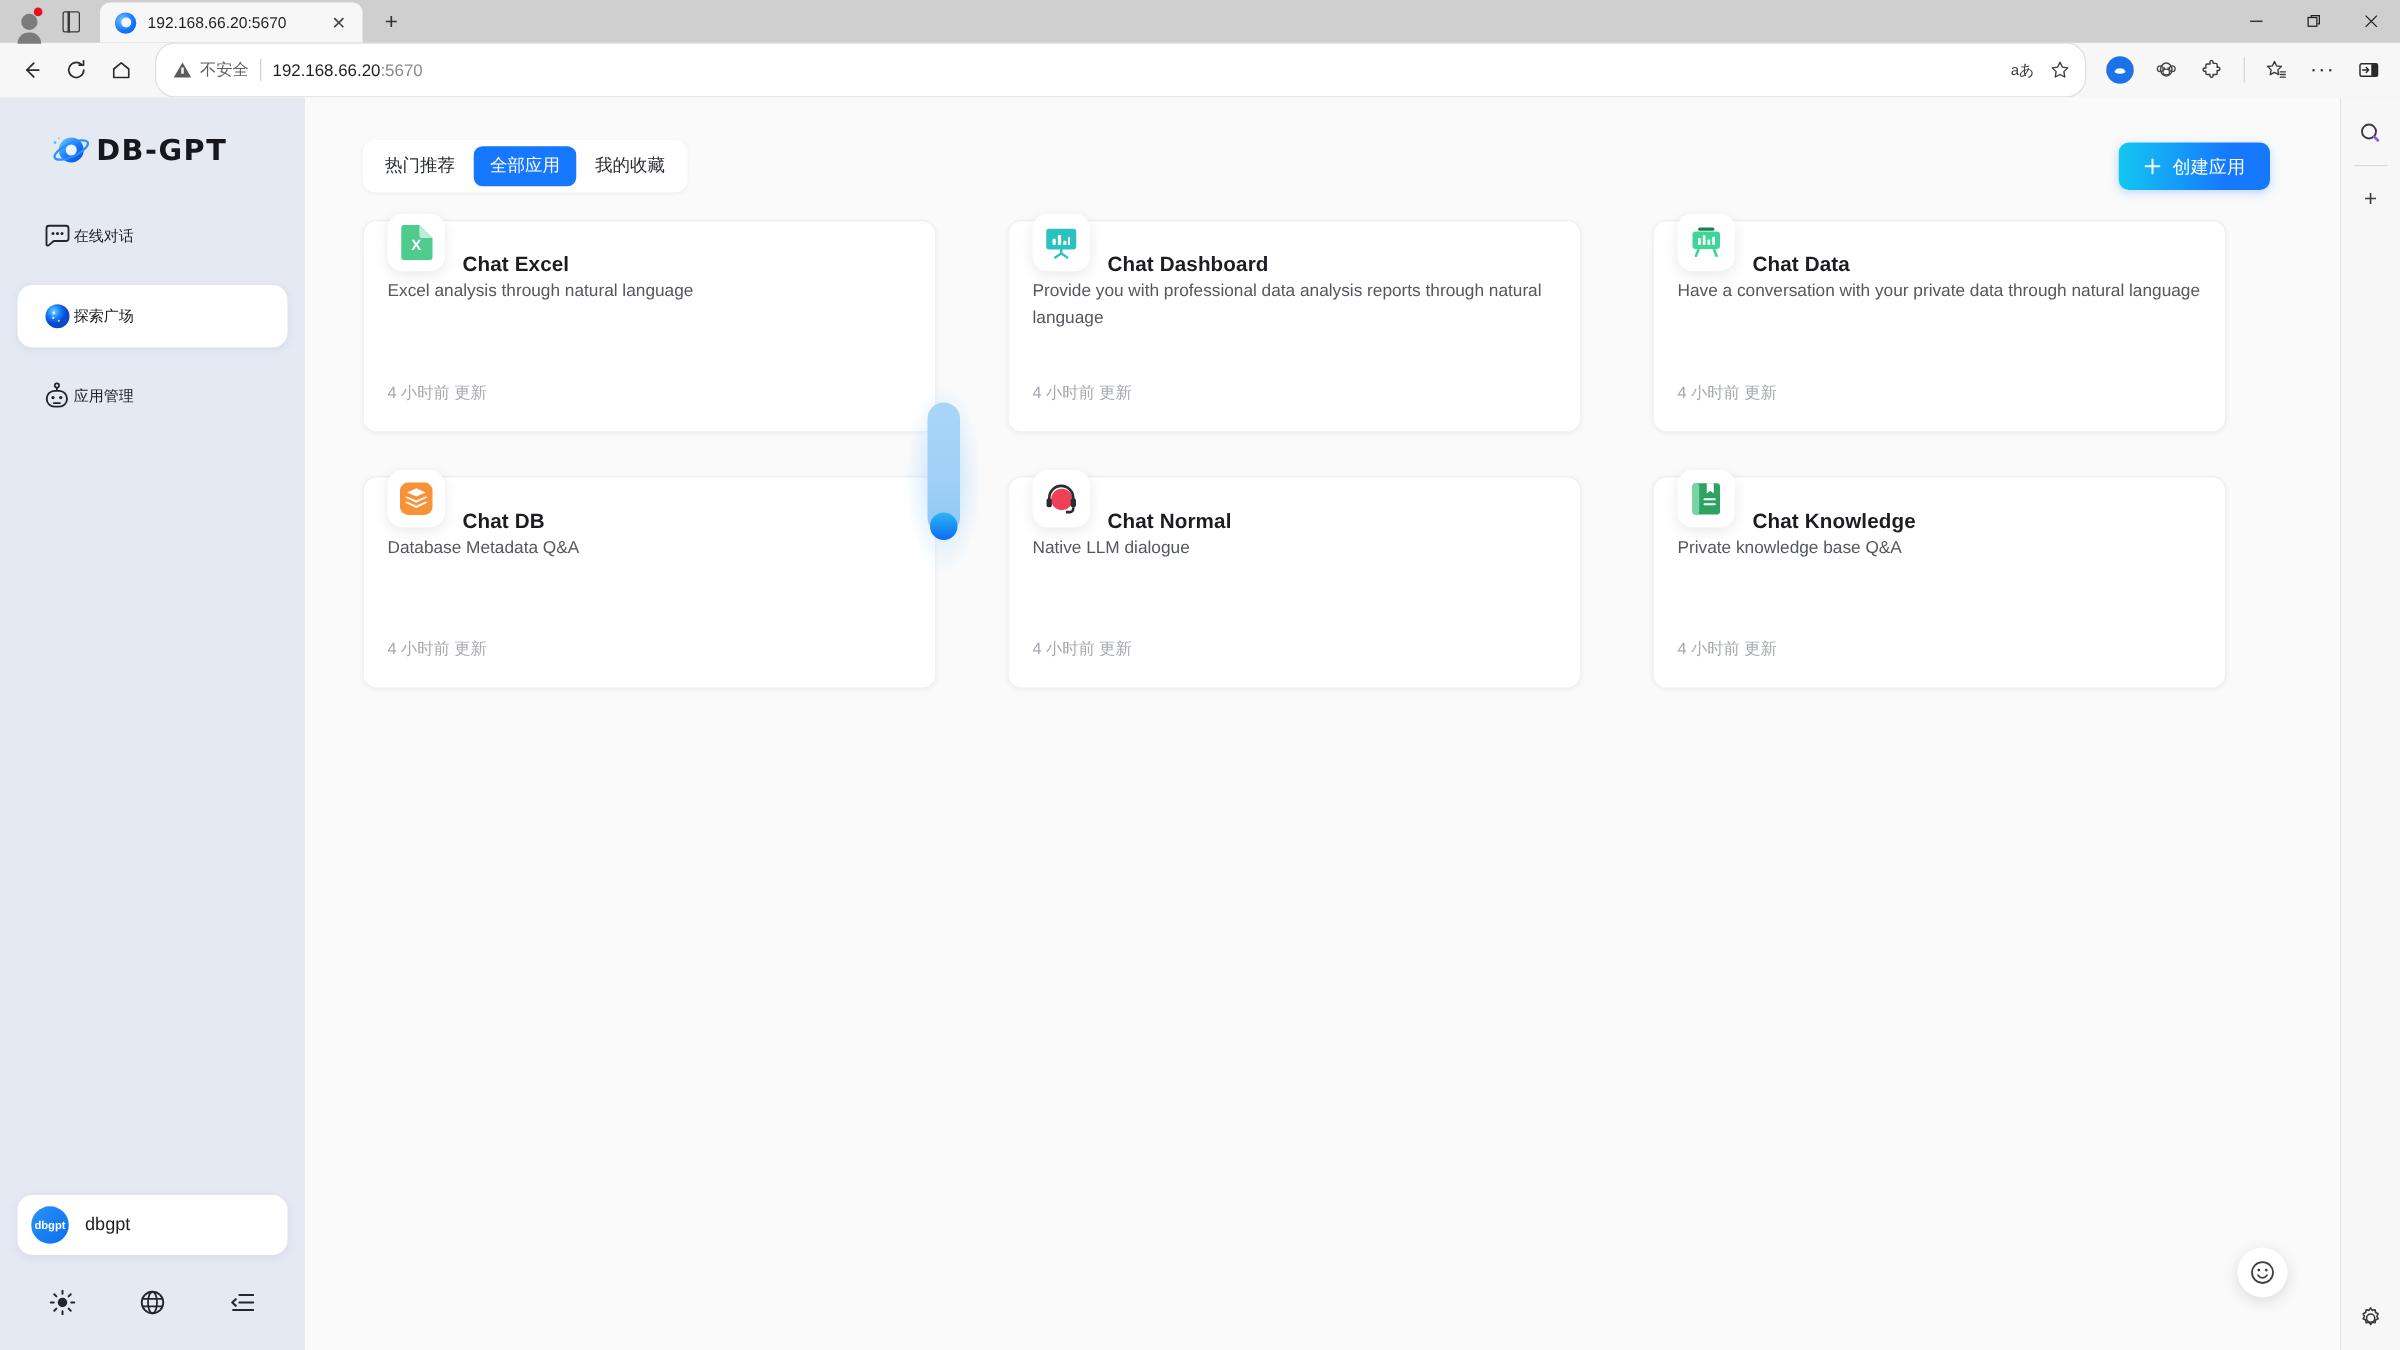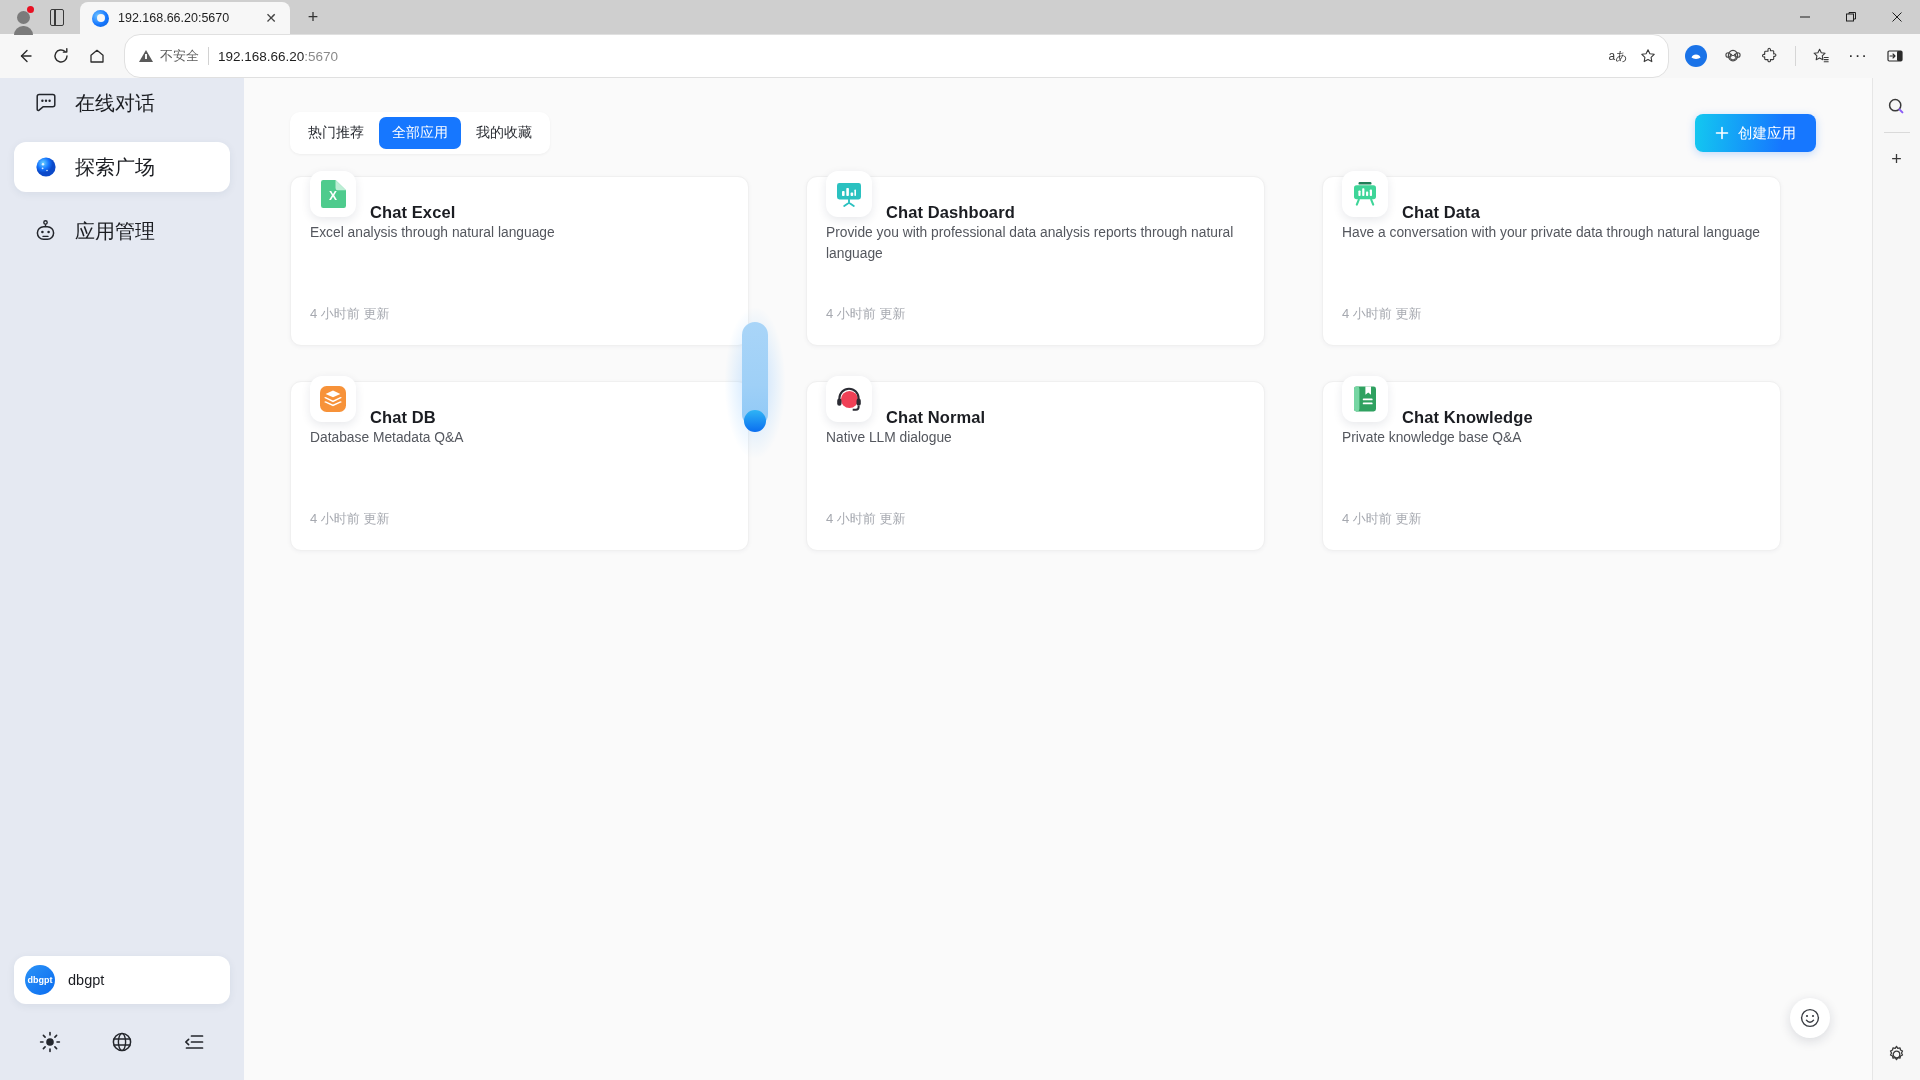--- a/index.html
+++ b/index.html
@@ -60,22 +60,22 @@
   
   .app-sidebar {
     width: 244px; background: #e5e9f2; display: flex; flex-direction: column;
     padding: 0 14px; flex: 0 0 244px; position: relative;
   }
   .logo-wrap { height: 86px; display: flex; align-items: center; padding-left: 26px; gap: 5px; }
   .logo-planet { width: 32px; height: 32px; position: relative; flex: 0 0 auto; }
   .logo-text { font-size: 23px; font-weight: 700; letter-spacing: 1.2px; color: #16181d; font-family: "DejaVu Sans", sans-serif; }
 
   .nav-item {
-    height: 50px; border-radius: 12px; display: flex; align-items: center; gap: 16px;
-    padding-left: 18px; margin-bottom: 14px; color: #1b1d22; font-size: 20px;
+    height: 50px; border-radius: 12px; display: flex; align-items: center; gap: 0;
+    padding-left: 18px; margin-bottom: 14px; color: #1b1d22; font-size: 12px;
   }
   .nav-item.active { background: #ffffff; box-shadow: 0 2px 8px rgba(30,50,90,.07); }
   .nav-ico { width: 27px; height: 27px; display: flex; align-items: center; justify-content: center; flex: 0 0 auto; }
 
   .sidebar-spacer { flex: 1; }
   .user-card {
     height: 48px; background: #ffffff; border-radius: 12px; display: flex; align-items: center;
     gap: 13px; padding-left: 11px; margin-bottom: 22px; box-shadow: 0 2px 8px rgba(30,50,90,.07);
   }
   .user-avatar { width: 30px; height: 30px; border-radius: 50%;
@@ -257,20 +257,39 @@
             <rect x="11" y="4" width="5" height="10" rx="1.2" fill="#2b2b2b"></rect>
             <path d="M4 9h5M7 7l2 2-2 2" stroke="#2b2b2b" stroke-width="1.1" fill="none" stroke-linecap="round" stroke-linejoin="round"></path>
           </svg>
       </div>
     </div>
   </div>
 
   <div class="viewport">
 
     <div class="app-sidebar">
+      <div class="logo-wrap">
+        <span class="logo-planet">
+          <svg width="32" height="32" viewBox="0 0 32 32">
+            <defs>
+                <linearGradient id="plg" x1="0" y1="0" x2="1" y2="1">
+              <stop offset="0%" stop-color="#6ad2ff"></stop>
+                  <stop offset="55%" stop-color="#1677ff"></stop>
+                  <stop offset="100%" stop-color="#0b49c9"></stop>
+            </linearGradient>
+              </defs>
+            <circle cx="17" cy="15" r="10" fill="url(#plg)"></circle>
+            <circle cx="17" cy="15" r="4.4" fill="#f0f3f9"></circle>
+            <ellipse cx="17" cy="15" rx="14.5" ry="5.3" fill="none" stroke="#2f8dff" stroke-width="1.8" transform="rotate(-25 17 15)"></ellipse>
+            <circle cx="4" cy="9" r="1.1" fill="#55b6ff"></circle>
+              <circle cx="7" cy="5.5" r=".8" fill="#86caff"></circle>
+          </svg>
+        </span>
+        <span class="logo-text">DB-GPT</span>
+      </div>
 
       <div class="nav-item">
         <span class="nav-ico">
           <svg width="24" height="24" viewBox="0 0 24 24">
               <path d="M3.2 5.6c0-1.1.9-2 2-2h13.6c1.1 0 2 .9 2 2v8.2c0 1.1-.9 2-2 2H9l-4.2 3.5c-.5.4-1.6.1-1.6-.7V5.6z" fill="none" stroke="#23262c" stroke-width="1.5" stroke-linejoin="round"></path>
               <circle cx="8.4" cy="9.8" r="1.2" fill="#23262c"></circle>
               <circle cx="12" cy="9.8" r="1.2" fill="#23262c"></circle>
               <circle cx="15.6" cy="9.8" r="1.2" fill="#23262c"></circle>
             </svg>
         </span>

